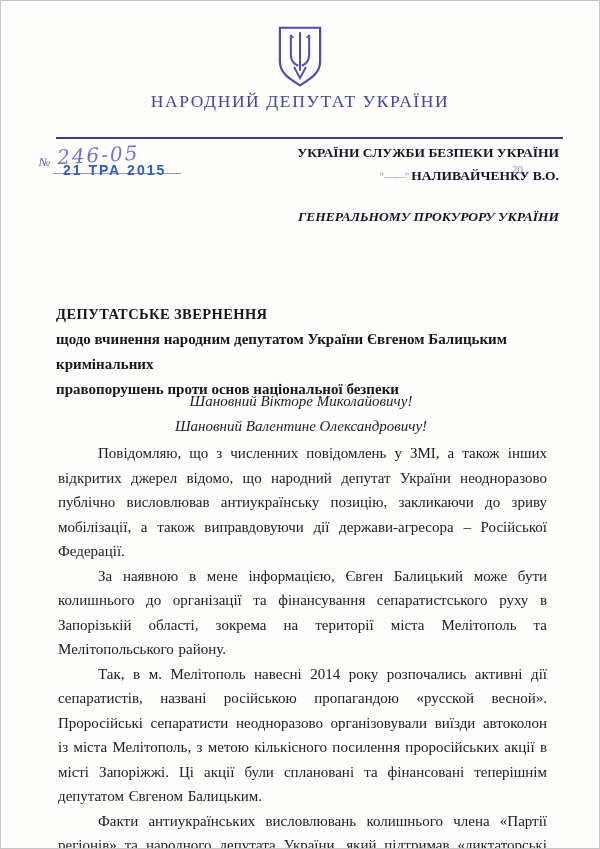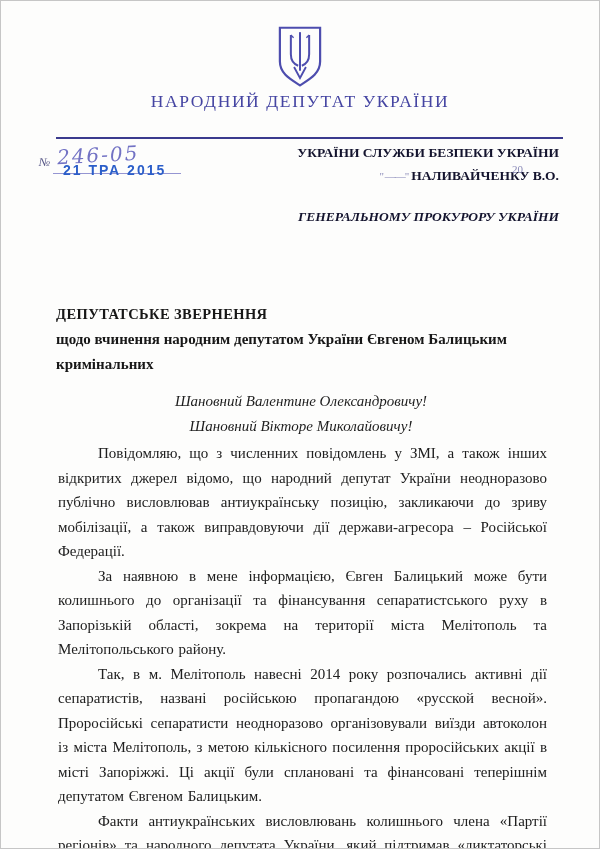--- a/index.html
+++ b/index.html
@@ -120,25 +120,26 @@
     </div>
   </div>
 
   <div class="addr-block addr-2">
     <div>ГЕНЕРАЛЬНОМУ ПРОКУРОРУ УКРАЇНИ</div>
   </div>
 
   <div class="doc-title-block">
     <div class="heading">ДЕПУТАТСЬКЕ ЗВЕРНЕННЯ</div>
     <div class="subtitle">щодо вчинення народним депутатом України Євгеном Балицьким кримінальних</div>
+    <div class="subtitle">правопорушень проти основ національної безпеки</div>
   </div>
 
   <div class="salutation">
+    <div>Шановний Вікторе Миколайовичу!</div>
     <div>Шановний Валентине Олександровичу!</div>
-    <div>Шановний Вікторе Миколайовичу!</div>
   </div>
 
   <div class="body-text">
     <p>Повідомляю, що з численних повідомлень у ЗМІ, а також інших відкритих джерел відомо, що народний депутат України неодноразово публічно висловлював антиукраїнську позицію, закликаючи до зриву мобілізації, а також виправдовуючи дії держави-агресора – Російської Федерації.</p>
     <p>За наявною в мене інформацією, Євген Балицький може бути колишнього до організації та фінансування сепаратистського руху в Запорізькій області, зокрема на території міста Мелітополь та Мелітопольського району.</p>
     <p>Так, в м. Мелітополь навесні 2014 року розпочались активні дії сепаратистів, названі російською пропагандою «русской весной». Проросійські сепаратисти неодноразово організовували виїзди автоколон із міста Мелітополь, з метою кількісного посилення проросійських акції в місті Запоріжжі. Ці акції були сплановані та фінансовані теперішнім депутатом Євгеном Балицьким.</p>
     <p>Факти антиукраїнських висловлювань колишнього члена «Партії регіонів» та народного депутата України, який підтримав «диктаторські закони» 16 січня 2014 року Євгена Балицького, зафіксовані в інтерв’ю, трансльованому в ефірі мелітопольського</p>
   </div>
 
 </div>

